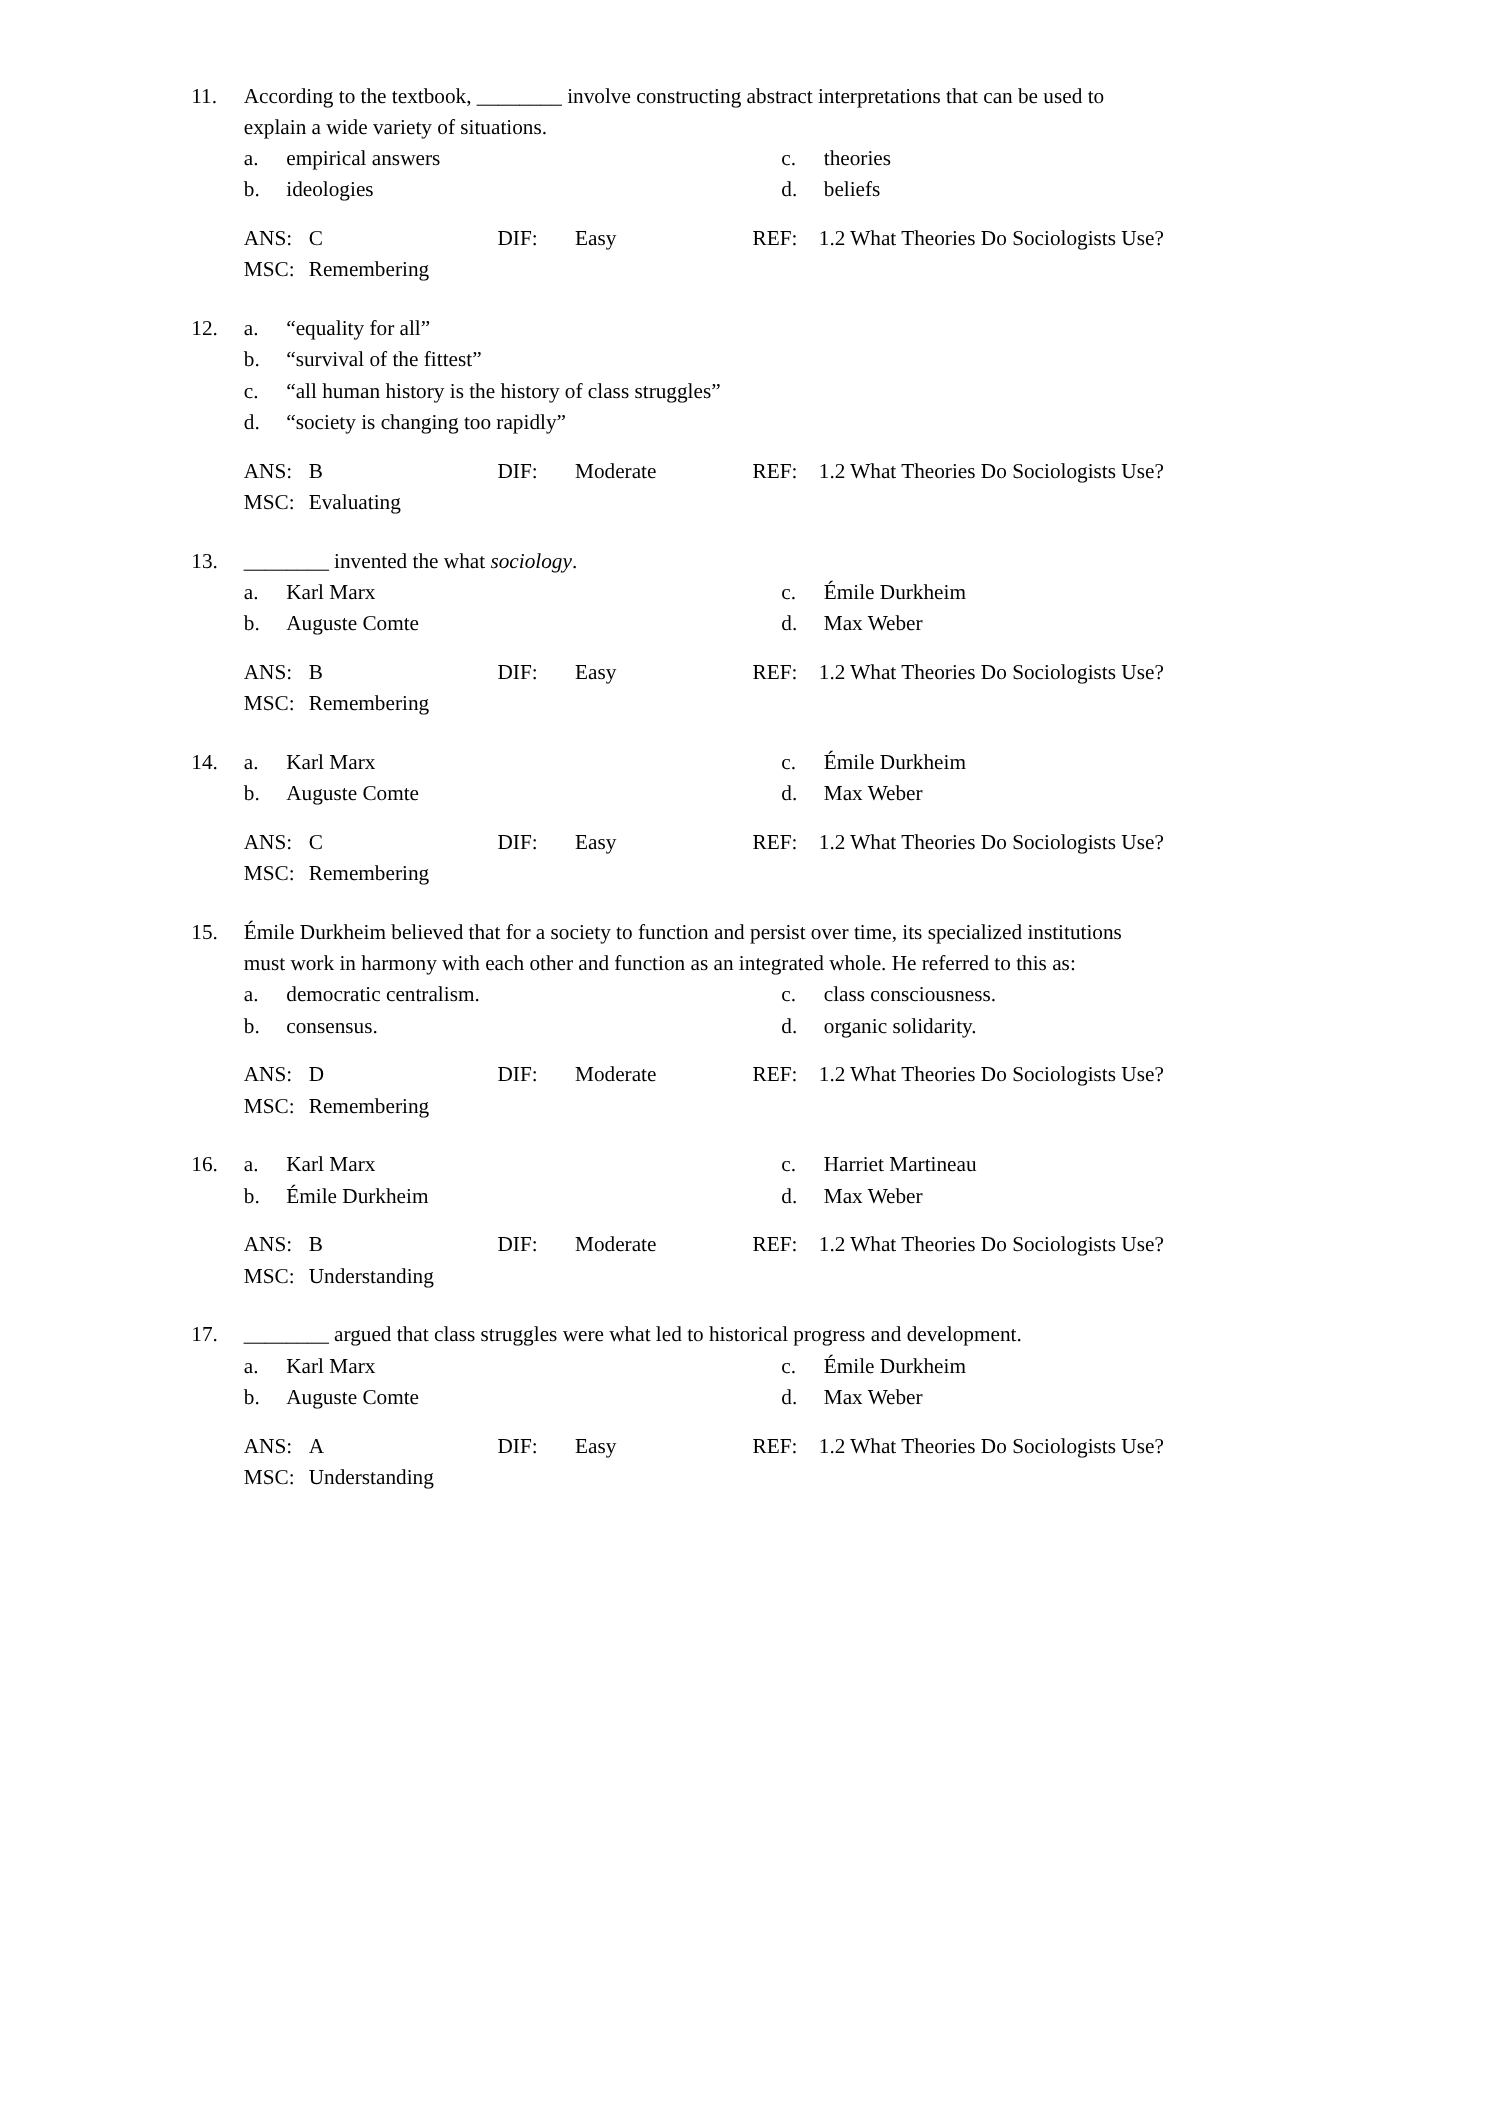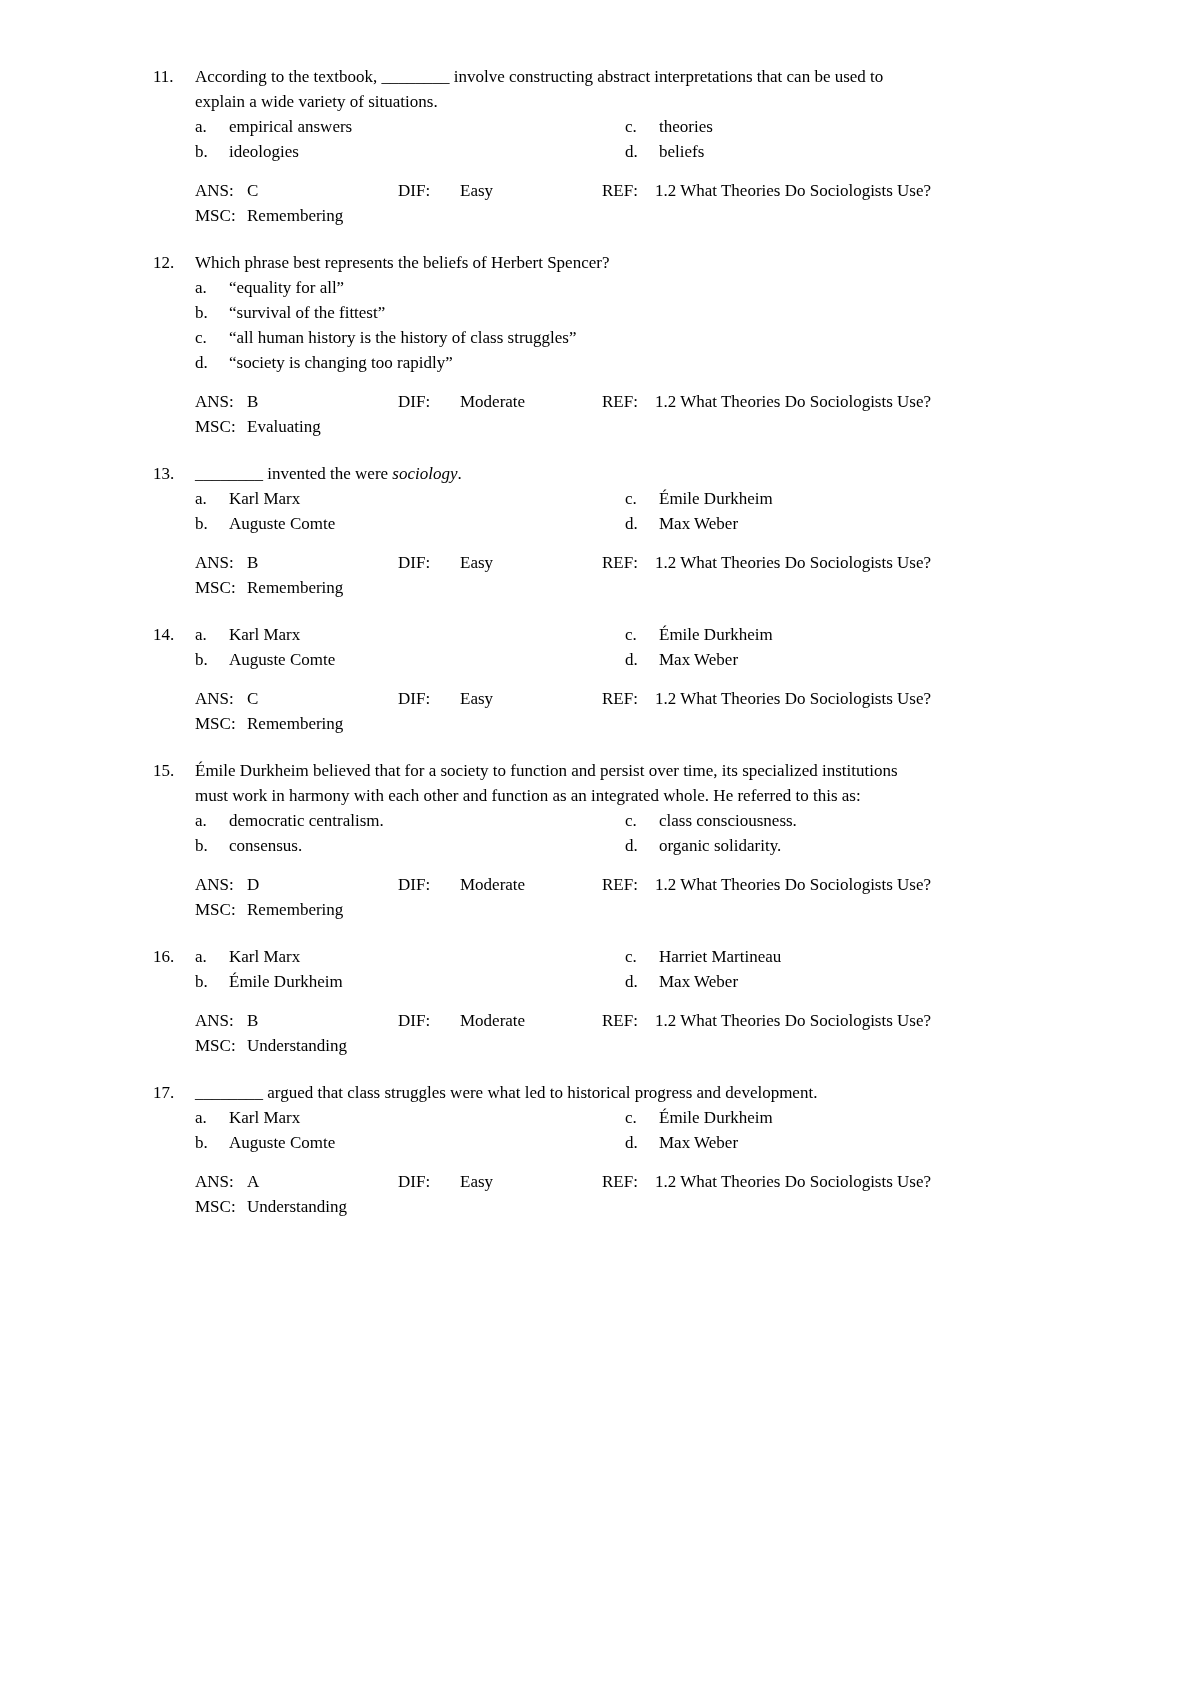--- a/index.html
+++ b/index.html
@@ -104,21 +104,20 @@
         <div class="meta-row">
           <span class="ml w-ans">MSC:</span>
           <span class="mv">Remembering</span>
         </div>
       </div>
     </div>
   </div>
       <div class="question">
     <div class="q-num">12.</div>
     <div class="q-body">
-      <div class="q-stem"><span>Which phrase best represents the beliefs of Herbert Spencer?</span><span class="it"></span><span></span></div>
       <div class="options one-col">
             <div class="option">
     <span class="opt-letter">a.</span>
     <span class="opt-text">“equality for all”</span>
   </div>
             <div class="option">
     <span class="opt-letter">b.</span>
     <span class="opt-text">“survival of the fittest”</span>
   </div>
             <div class="option">
@@ -142,21 +141,21 @@
         <div class="meta-row">
           <span class="ml w-ans">MSC:</span>
           <span class="mv">Evaluating</span>
         </div>
       </div>
     </div>
   </div>
       <div class="question">
     <div class="q-num">13.</div>
     <div class="q-body">
-      <div class="q-stem"><span>________ invented the were </span><span class="it">sociology</span><span>.</span></div>
+      <div class="q-stem"><span>________ invented the what </span><span class="it">sociology</span><span>.</span></div>
       <div class="options two-col">
             <div class="option">
     <span class="opt-letter">a.</span>
     <span class="opt-text">Karl Marx</span>
   </div>
             <div class="option">
     <span class="opt-letter">b.</span>
     <span class="opt-text">Auguste Comte</span>
   </div>
             <div class="option">

